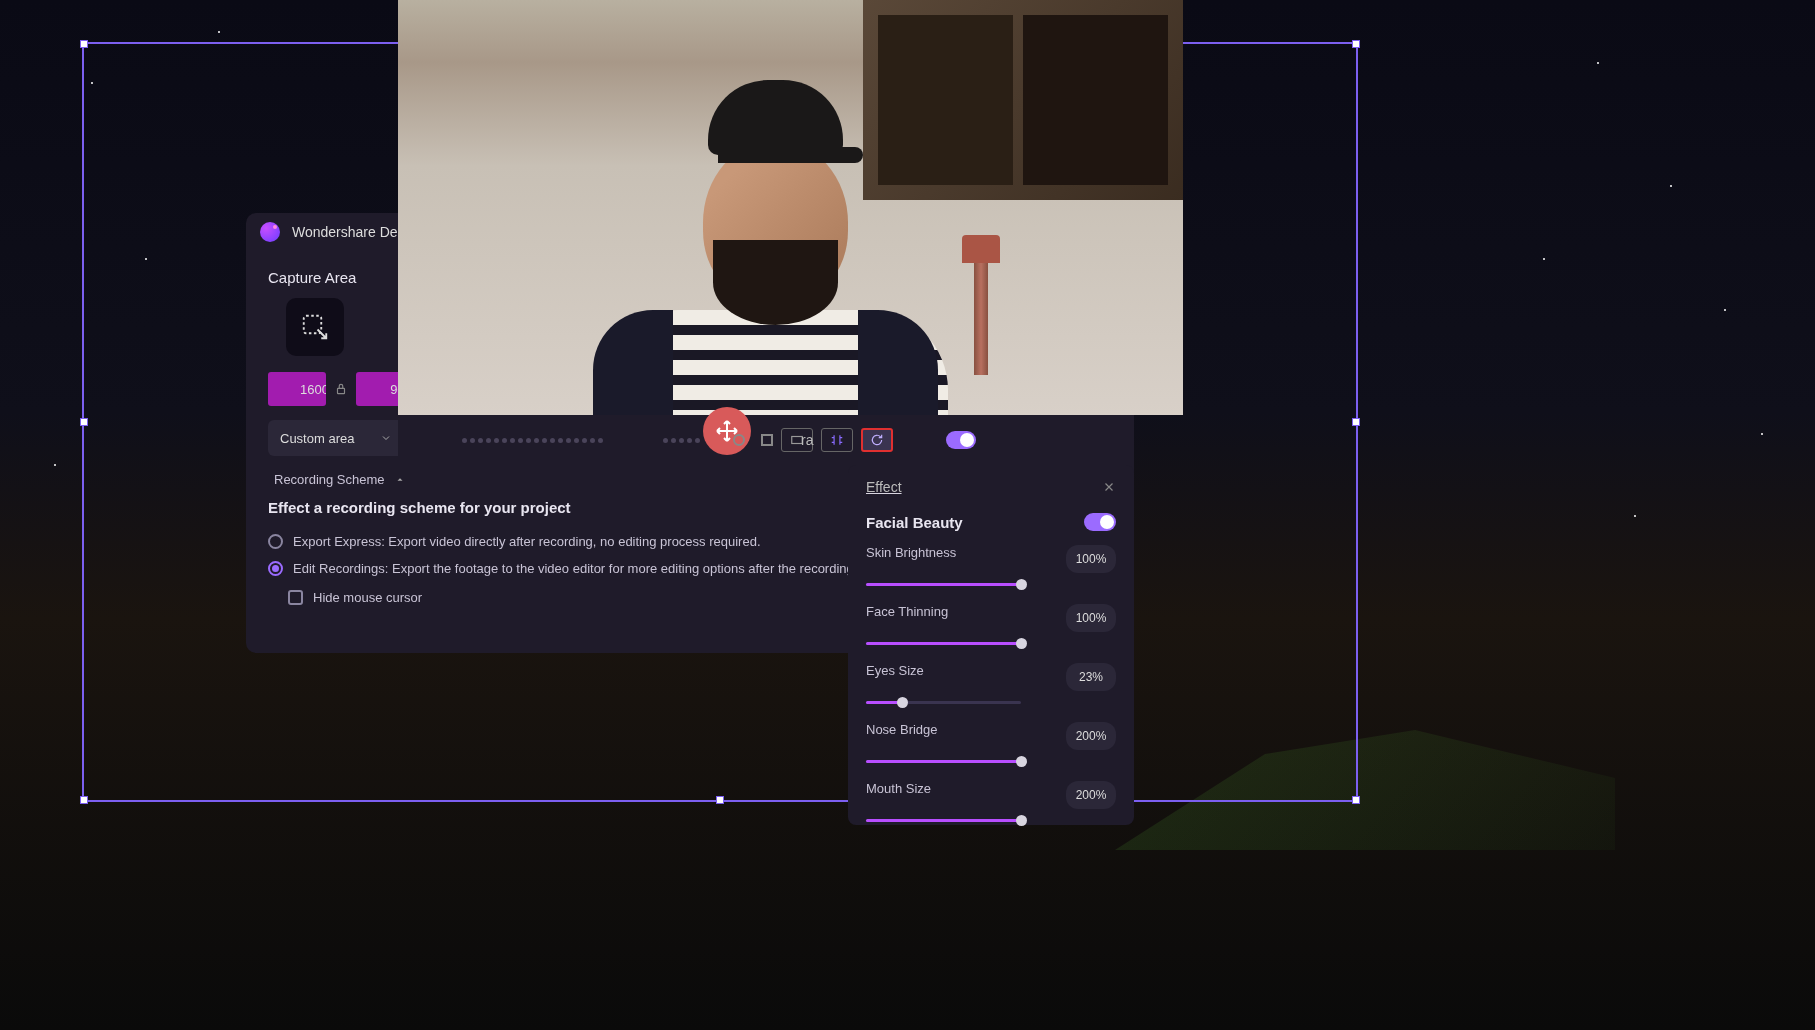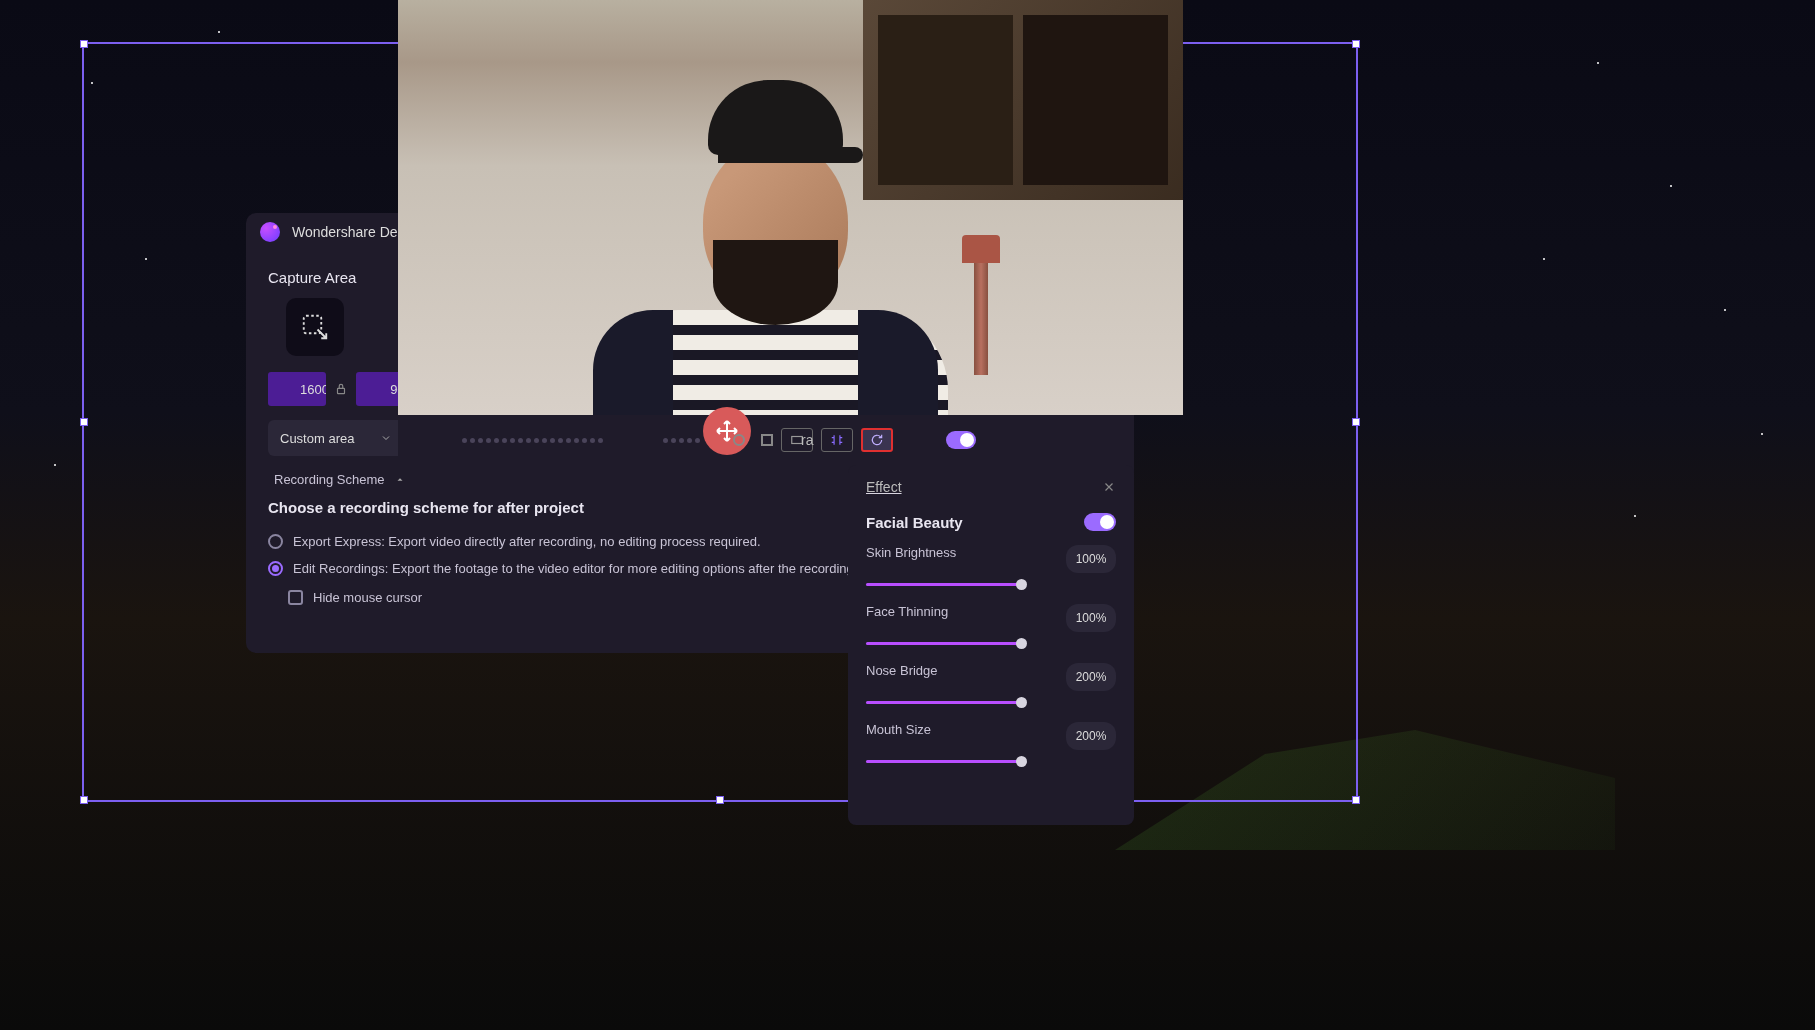--- a/index.html
+++ b/index.html
@@ -51,21 +51,21 @@
 
 .capture-tile {
   margin-left: 40px; width: 58px; height: 58px;
   background: #0f0c18; border-radius: 10px;
   display: flex; align-items: center; justify-content: center;
 }
 .capture-tile svg { width: 30px; height: 30px; }
 
 .dim-row { display: flex; gap: 8px; align-items: center; padding: 16px 22px 8px; }
 .dim-input {
-  width: 58px; height: 34px; background: #4c1d95; border: none; border-radius: 3px;
+  width: 58px; height: 34px; background: #a21caf; border: none; border-radius: 3px;
   color: #ddd; text-align: center; font-size: 13px; padding-left: 32px;
 }
 .lock-icon { width: 14px; height: 14px; color: #888; }
 
 .select-row { padding: 6px 22px; }
 .select-box {
   width: 136px; height: 36px; background: #2b2738; border-radius: 6px;
   display: flex; align-items: center; justify-content: space-between;
   padding: 0 12px; color: #ddd; font-size: 13px; cursor: pointer;
 }
@@ -272,21 +272,21 @@
     </div>
   </div>
 
   <div class="scheme-header">
     <span>Recording Scheme</span>
     <svg viewBox="0 0 24 24" width="10" height="10" fill="#aaa">
         <path d="M12 8l-6 6h12z"></path>
       </svg>
   </div>
 
-  <div class="scheme-title">Choose a recording scheme for after project</div>
+  <div class="scheme-title">Effect a recording scheme for your project</div>
 
   <div class="radio-row">
     <div class="radio"></div>
     <span>Export Express: Export video directly after recording, no editing process required.</span>
   </div>
   <div class="radio-row">
     <div class="radio checked"></div>
     <span>Edit Recordings: Export the footage to the video editor for more editing options after the recording is dor</span>
   </div>
 
@@ -397,20 +397,30 @@
       <span class="slider-label">Face Thinning</span>
       <span class="slider-value">100%</span>
     </div>
     <div class="slider-track">
       <div class="slider-fill" style="width:100%"></div>
       <div class="slider-thumb" style="left:100%"></div>
     </div>
       </div>
       <div class="slider-group">
     <div class="slider-top">
+      <span class="slider-label">Eyes Size</span>
+      <span class="slider-value">23%</span>
+    </div>
+    <div class="slider-track">
+      <div class="slider-fill" style="width:23%"></div>
+      <div class="slider-thumb" style="left:23%"></div>
+    </div>
+      </div>
+      <div class="slider-group">
+    <div class="slider-top">
       <span class="slider-label">Nose Bridge</span>
       <span class="slider-value">200%</span>
     </div>
     <div class="slider-track">
       <div class="slider-fill" style="width:100%"></div>
       <div class="slider-thumb" style="left:100%"></div>
     </div>
       </div>
       <div class="slider-group">
     <div class="slider-top">

